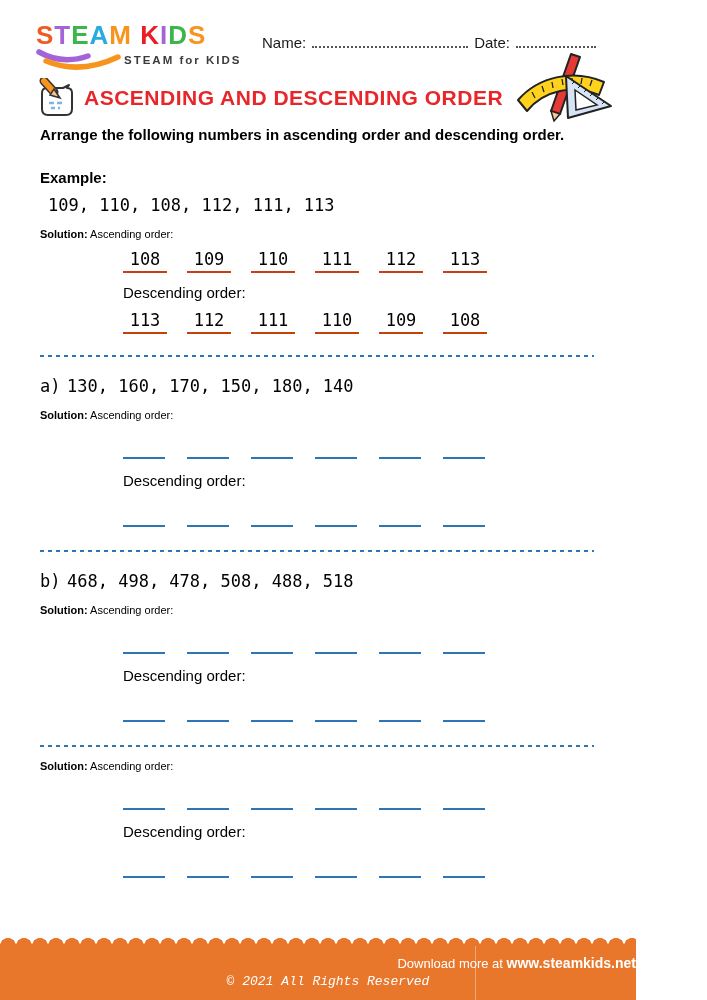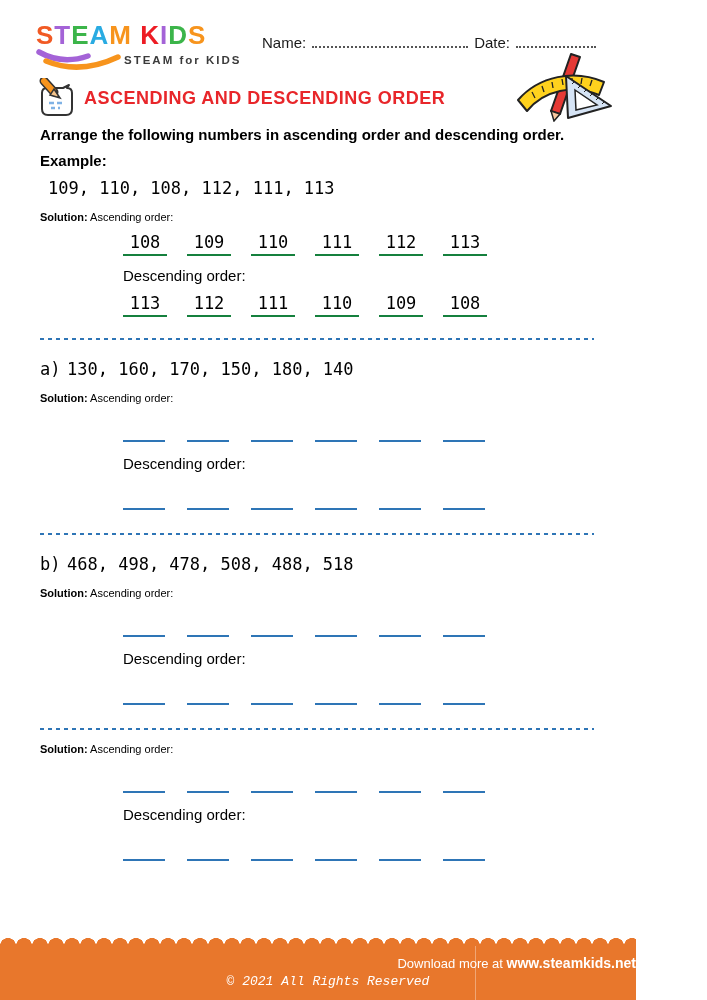--- a/index.html
+++ b/index.html
@@ -15,35 +15,35 @@
   .logo-subtitle { margin-left:88px; margin-top:6px; font-size:11.5px; font-weight:bold; color:#3b3b3b; letter-spacing:2px; white-space:nowrap; }
 
   .namedate { flex:1; display:flex; align-items:baseline; margin-top:12px; margin-left:14px; font-size:15px; color:#1a1a1a; }
   .field-label { white-space:nowrap; }
   .dashline { height:10px; border-bottom:2px dotted #555; flex:1; margin:0 6px 0 6px; }
   .dashline.date { flex:0 0 80px; margin-right:0; }
 
   
   .title-row { display:flex; align-items:center; margin:12px 40px 0 38px; }
   .title-icon { flex:0 0 auto; margin-right:8px; }
-  h1.title { color:#E8262A; font-size:18px; font-weight:bold; letter-spacing:0.5px; }
+  h1.title { color:#E8262A; font-size:21px; font-weight:bold; letter-spacing:0.5px; }
   .corner-icon { position:absolute; top:52px; right:22px; }
 
   
   .content { padding:0 42px 0 40px; color:#000000; }
   .instruction { margin-top:8px; font-size:15px; font-weight:bold; }
-  .example-label { margin-top:9px; font-size:15px; font-weight:bold; }
+  .example-label { margin-top:26px; font-size:15px; font-weight:bold; }
   .numseq { margin-top:9px; font-size:17px; font-family:"DejaVu Sans Mono", monospace; white-space:pre; }
   .example-numseq { padding-left:8px; }
   .solution-row { margin-top:13px; font-size:11px; }
   .solution-row .bold { font-weight:bold; }
   .order-label { margin-top:11px; font-size:15px; padding-left:83px; }
 
   .answer-row { margin-top:9px; padding-left:83px; font-family:"DejaVu Sans Mono", monospace; font-size:17px; }
-  .answer { display:inline-block; width:44px; text-align:center; border-bottom:2px solid #15803d; padding-bottom:2px; margin-right:20px; }
+  .answer { display:inline-block; width:44px; text-align:center; border-bottom:2px solid #c2410c; padding-bottom:2px; margin-right:20px; }
 
   .blank-row { margin-top:24px; padding-left:83px; height:16px; }
   .blank { display:inline-block; width:42px; height:14px; border-bottom:2px solid #2E75B6; margin-right:22px; }
 
   .separator { margin:21px 0 0 0; height:2px;
     background-image:repeating-linear-gradient(90deg,#2E75B6 0 4px,transparent 4px 8px); }
 
   .prob-row { margin-top:19px; font-size:17px; font-family:"DejaVu Sans Mono", monospace; white-space:pre; }
   .prob-label { display:inline-block; min-width:27px; }
 

